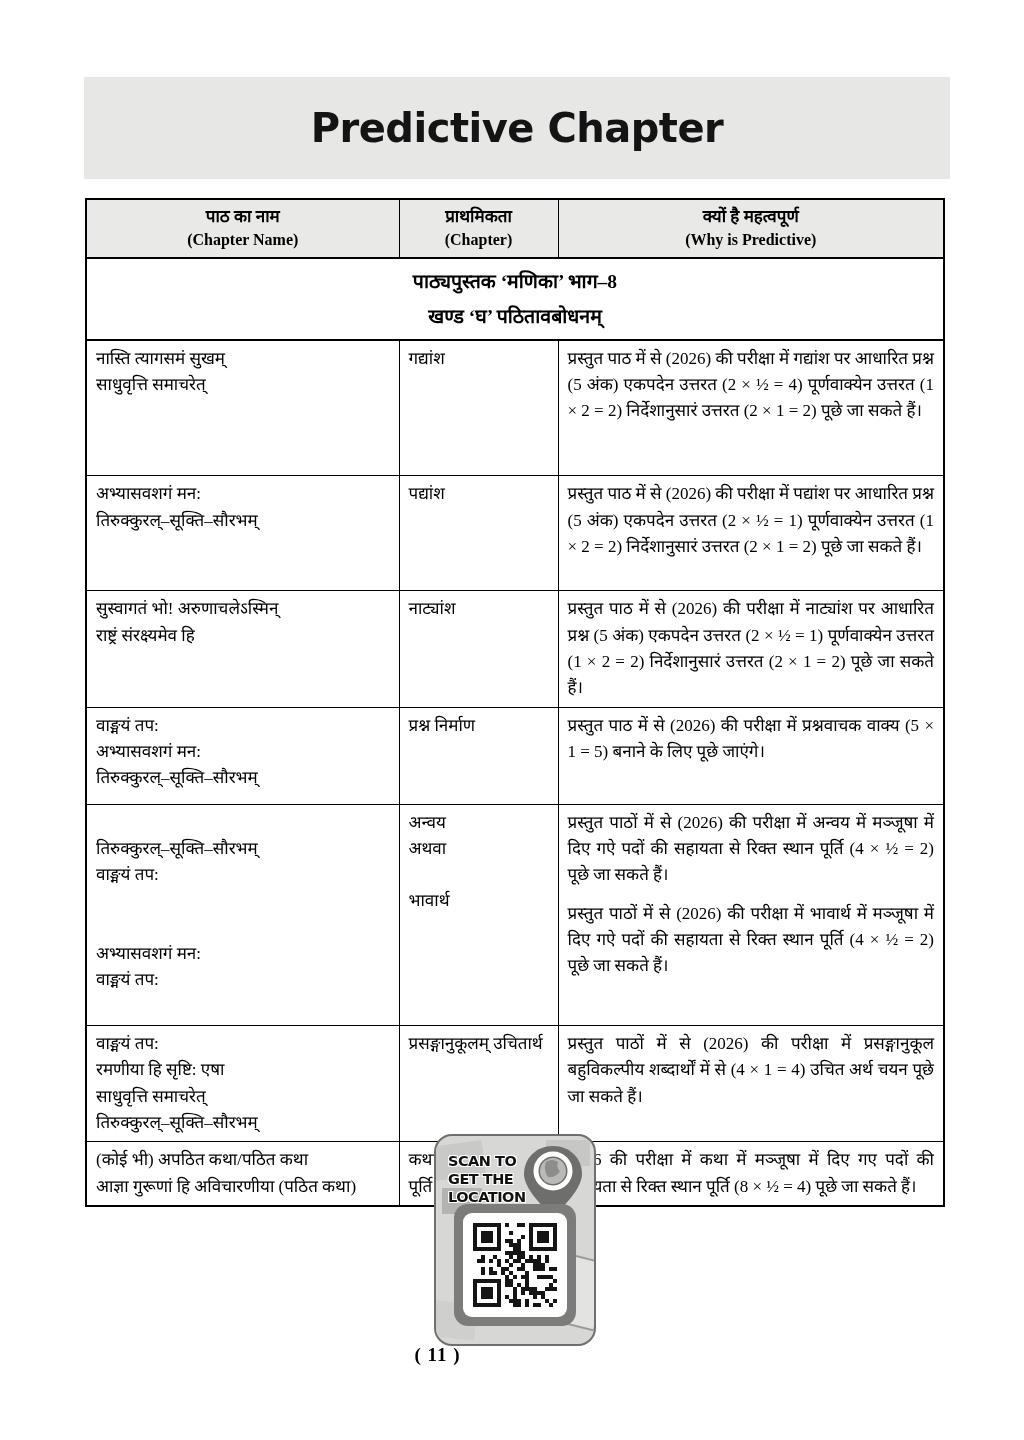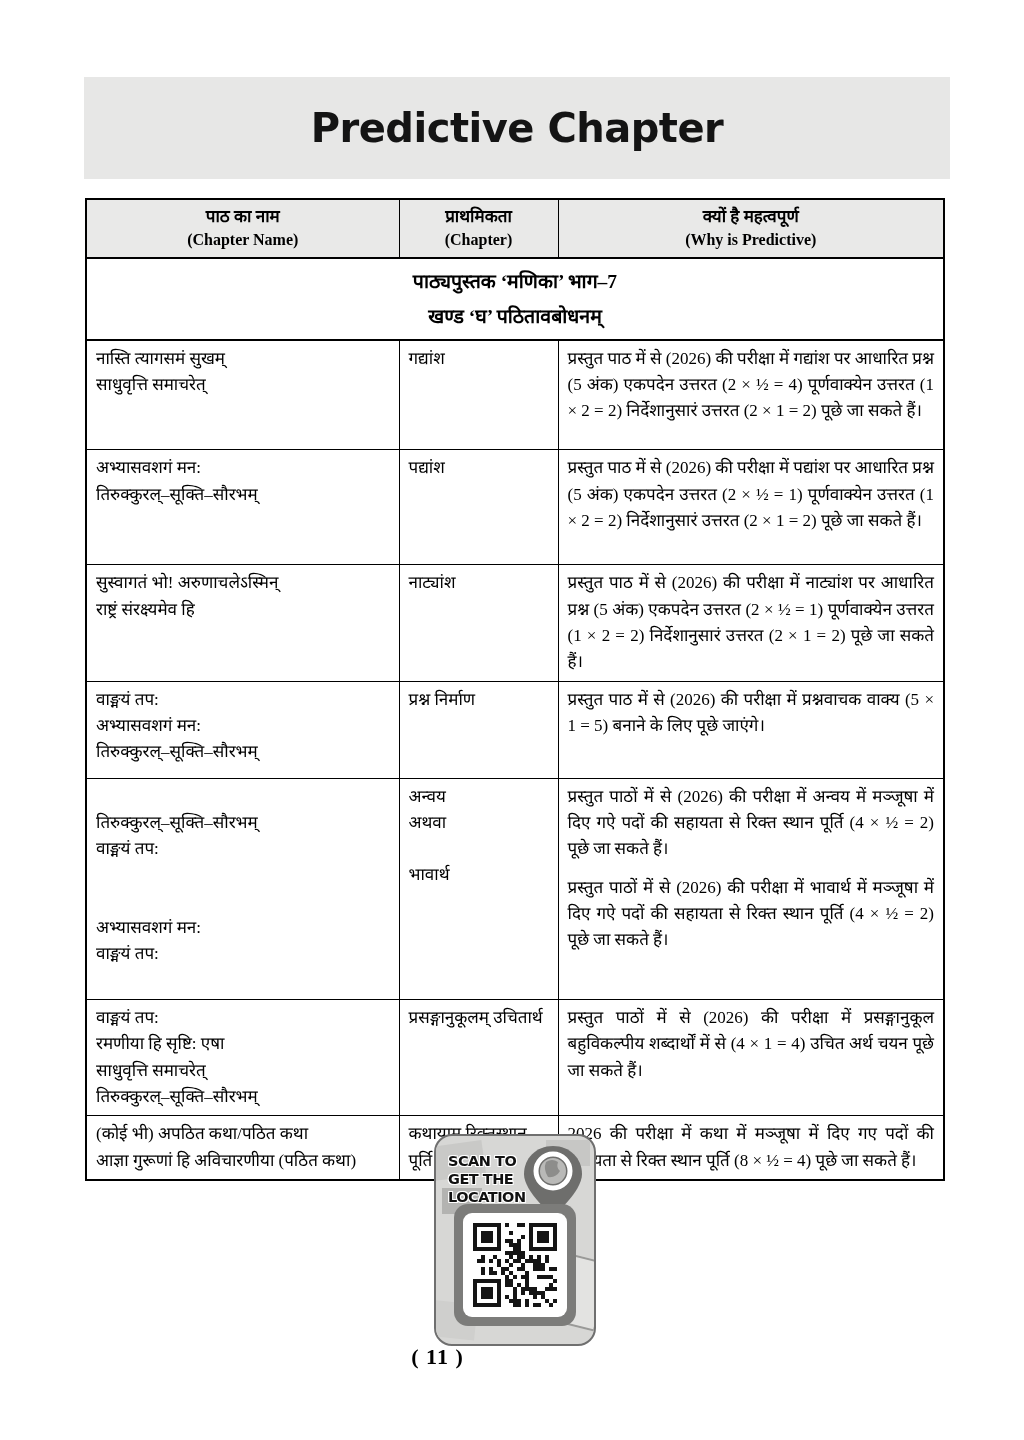--- a/index.html
+++ b/index.html
@@ -35,21 +35,21 @@
 
   tr.section td {
     text-align: center; vertical-align: middle; height: 79px;
     font-weight: bold; font-size: 19.5px; line-height: 1.8;
     border-bottom: 2px solid #000;
   }
 
   td.name { white-space: pre-line; }
   td.why  { text-align: justify; }
 
-  tr.r1 td { height: 110px; }
+  tr.r1 td { height: 136px; }
   tr.r2 td { height: 115px; }
   tr.r3 td { height: 114px; }
   tr.r4 td { height: 97px; }
   tr.r5 td { height: 165px; }
   tr.r6 td { height: 115px; }
   tr.r7 td { height: 61px; }
 
   .blk-b { margin-top: 26px; white-space: pre-line; }
   .blk-a { white-space: pre-line; }
   td.why .para + .para { margin-top: 12px; }
@@ -85,21 +85,21 @@
     display: flex; align-items: center; justify-content: center;
   }
   .qr-grid { position: relative; width: 84px; height: 84px; background: #fff; }
   .qm { position: absolute; width: 4px; height: 4px; background: #151515; }
   .finder { position: absolute; width: 28px; height: 28px; border: 4px solid #151515; background:#fff; }
   .finder::after { content:""; position:absolute; left:4px; top:4px; width:12px; height:12px; background:#151515; }
   .f-tl { left: 0; top: 0; } .f-tr { right: 0; top: 0; } .f-bl { left: 0; bottom: 0; }
 
   .page-num {
     position: absolute; left: 0; top: 1344px; width: 875px; text-align: center;
-    font-size: 22px; font-weight: bold; letter-spacing: 1px;
+    font-size: 19px; font-weight: bold; letter-spacing: 1px;
   }
 </style>
 </head>
 <body>
 
 <div class="title-band">
   <h1>Predictive Chapter</h1>
 </div>
 
 <table class="pred">
@@ -120,21 +120,21 @@
       <div class="en">(Chapter)</div>
     </th>
     <th>
       <div>क्यों है महत्वपूर्ण</div>
       <div class="en">(Why is Predictive)</div>
     </th>
   </tr>
 
   <tr class="section">
     <td colspan="3">
-      <div>पाठ्यपुस्तक ‘मणिका’ भाग–7</div>
+      <div>पाठ्यपुस्तक ‘मणिका’ भाग–8</div>
       <div>खण्ड ‘घ’ पठितावबोधनम्</div>
     </td>
   </tr>
 
   <tr class="r1">
     <td class="name">नास्ति त्यागसमं सुखम्
 साधुवृत्ति समाचरेत्</td>
     <td>गद्यांश</td>
     <td class="why">प्रस्तुत पाठ में से (2026) की परीक्षा में गद्यांश पर आधारित प्रश्न (5 अंक) एकपदेन उत्तरत (2 × ½ = 4) पूर्णवाक्येन उत्तरत (1 × 2 = 2) निर्देशानुसारं उत्तरत (2 × 1 = 2) पूछे जा सकते हैं।</td>
   </tr>

